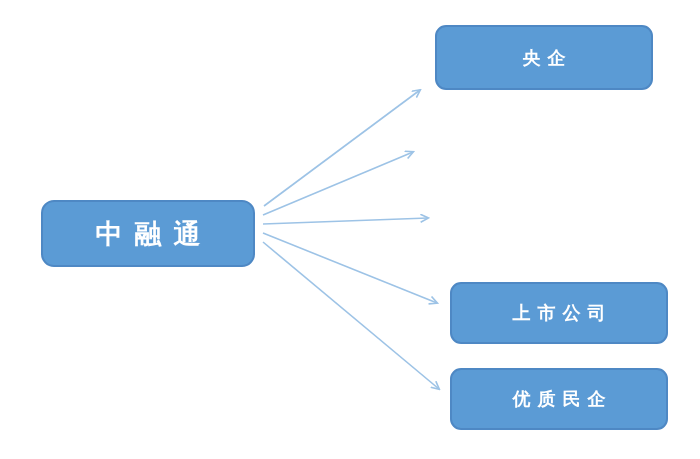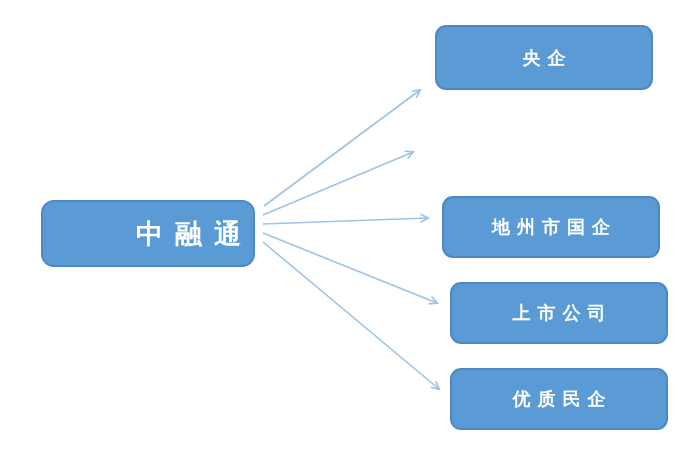--- a/index.html
+++ b/index.html
@@ -38,21 +38,20 @@
   .node-root {
     left: 41px;
     top: 200px;
     width: 214px;
     height: 67px;
     font-size: 27px;
     font-weight: bold;
     letter-spacing: 12px;
     padding-left: 12px; 
     border-radius: 13px;
-    justify-content: flex-end;
   }
   .node-target {
     width: 218px;
     height: 62px;
     font-size: 18px;
     font-weight: bold;
     letter-spacing: 7px;
     padding-left: 7px; 
   }
   .node-t0 { left: 435px; top: 25px;  height: 65px; }
@@ -83,23 +82,20 @@
 
   <div class="node node-root">
     <span>中融通</span>
   </div>
 
   <div class="node node-target node-t0">
     <span>央企</span>
   </div>
 
 
-  <div class="node node-target node-t2">
-    <span>地州市国企</span>
-  </div>
 
   <div class="node node-target node-t3">
     <span>上市公司</span>
   </div>
 
   <div class="node node-target node-t4">
     <span>优质民企</span>
   </div>
 
 </div>

